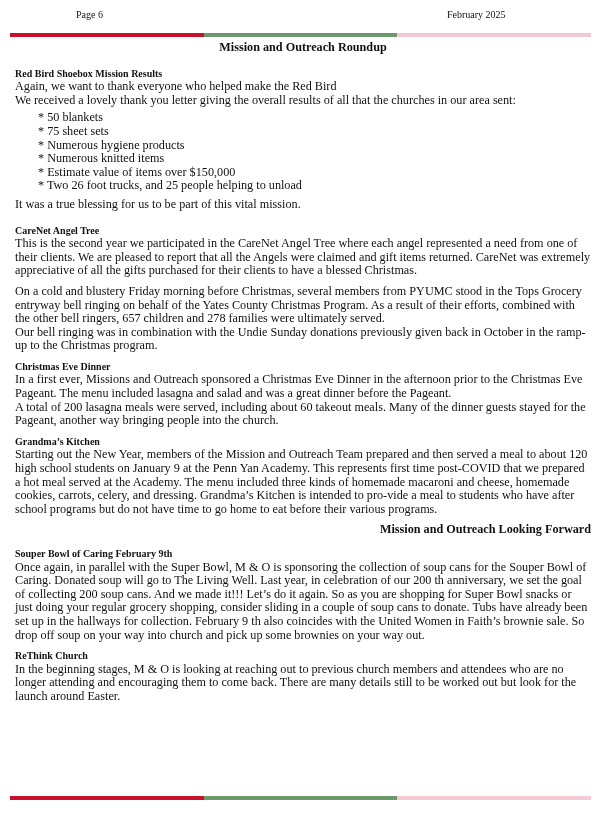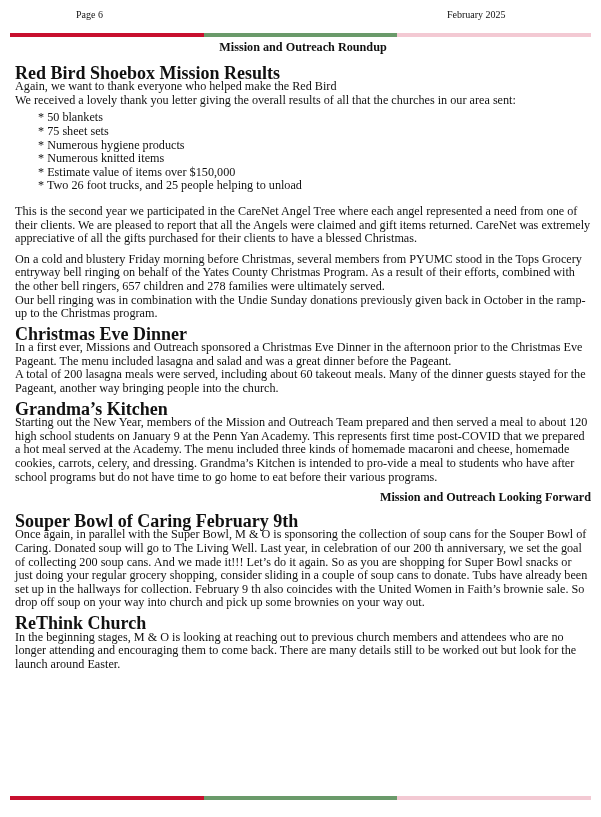--- a/index.html
+++ b/index.html
@@ -9,21 +9,21 @@
   .hdr.left { left: 76px; }
   .hdr.right { left: 447px; }
   .bar { position: absolute; left: 10px; width: 581px; height: 4px; display: flex; }
   .bar span { flex: 1; height: 100%; }
   .bar .c1 { background: #c8102e; }
   .bar .c2 { background: #6a9a6a; }
   .bar .c3 { background: #f3c9d3; }
   .content { position: absolute; left: 15px; top: 41px; width: 576px; font-size: 12.2px; line-height: 13.6px; }
   .section-title { text-align: center; font-weight: bold; font-size: 12.2px; margin: 0 0 12px 0; }
   .article { margin-bottom: 7px; }
-  .article h3 { margin: 0; font-size: 18px; font-weight: bold; }
+  .article h3 { margin: 0; font-size: 10px; font-weight: bold; }
   .article p { margin: 0; }
   ul.items { list-style: none; padding: 0; margin: 4px 0 5px 23px; }
   ul.items li { margin: 0; }
   .title2 { margin-top: 7px; margin-bottom: 10px; text-align: right; }
 </style>
 </head>
 <body>
 
 <div class="hdr left">Page 6</div>
 <div class="hdr right">February 2025</div>
@@ -42,23 +42,25 @@
     <p>Again, we want to thank everyone who helped make the Red Bird</p>
     <p>We received a lovely thank you letter giving the overall results of all that the churches in our area sent:</p>
     <ul class="items">
       <li>* 50 blankets</li>
       <li>* 75 sheet sets</li>
       <li>* Numerous hygiene products</li>
       <li>* Numerous knitted items</li>
       <li>* Estimate value of items over $150,000</li>
       <li>* Two 26 foot trucks, and 25 people helping to unload</li>
     </ul>
+    <p>It was a true blessing for us to be part of this vital mission.</p>
   </div>
 
   <div class="article" style="margin-top:12px;">
+    <h3>CareNet Angel Tree</h3>
     <p>This is the second year we participated in the CareNet Angel Tree where each angel represented a need from one of their clients. We are pleased to report that all the Angels were claimed and gift items returned. CareNet was extremely appreciative of all the gifts purchased for their clients to have a blessed Christmas.</p>
   </div>
 
   <div class="article">
     <p>On a cold and blustery Friday morning before Christmas, several members from PYUMC stood in the Tops Grocery entryway bell ringing on behalf of the Yates County Christmas Program. As a result of their efforts, combined with the other bell ringers, 657 children and 278 families were ultimately served.</p>
     <p>Our bell ringing was in combination with the Undie Sunday donations previously given back in October in the ramp-up to the Christmas program.</p>
   </div>
 
   <div class="article">
     <h3>Christmas Eve Dinner</h3>

